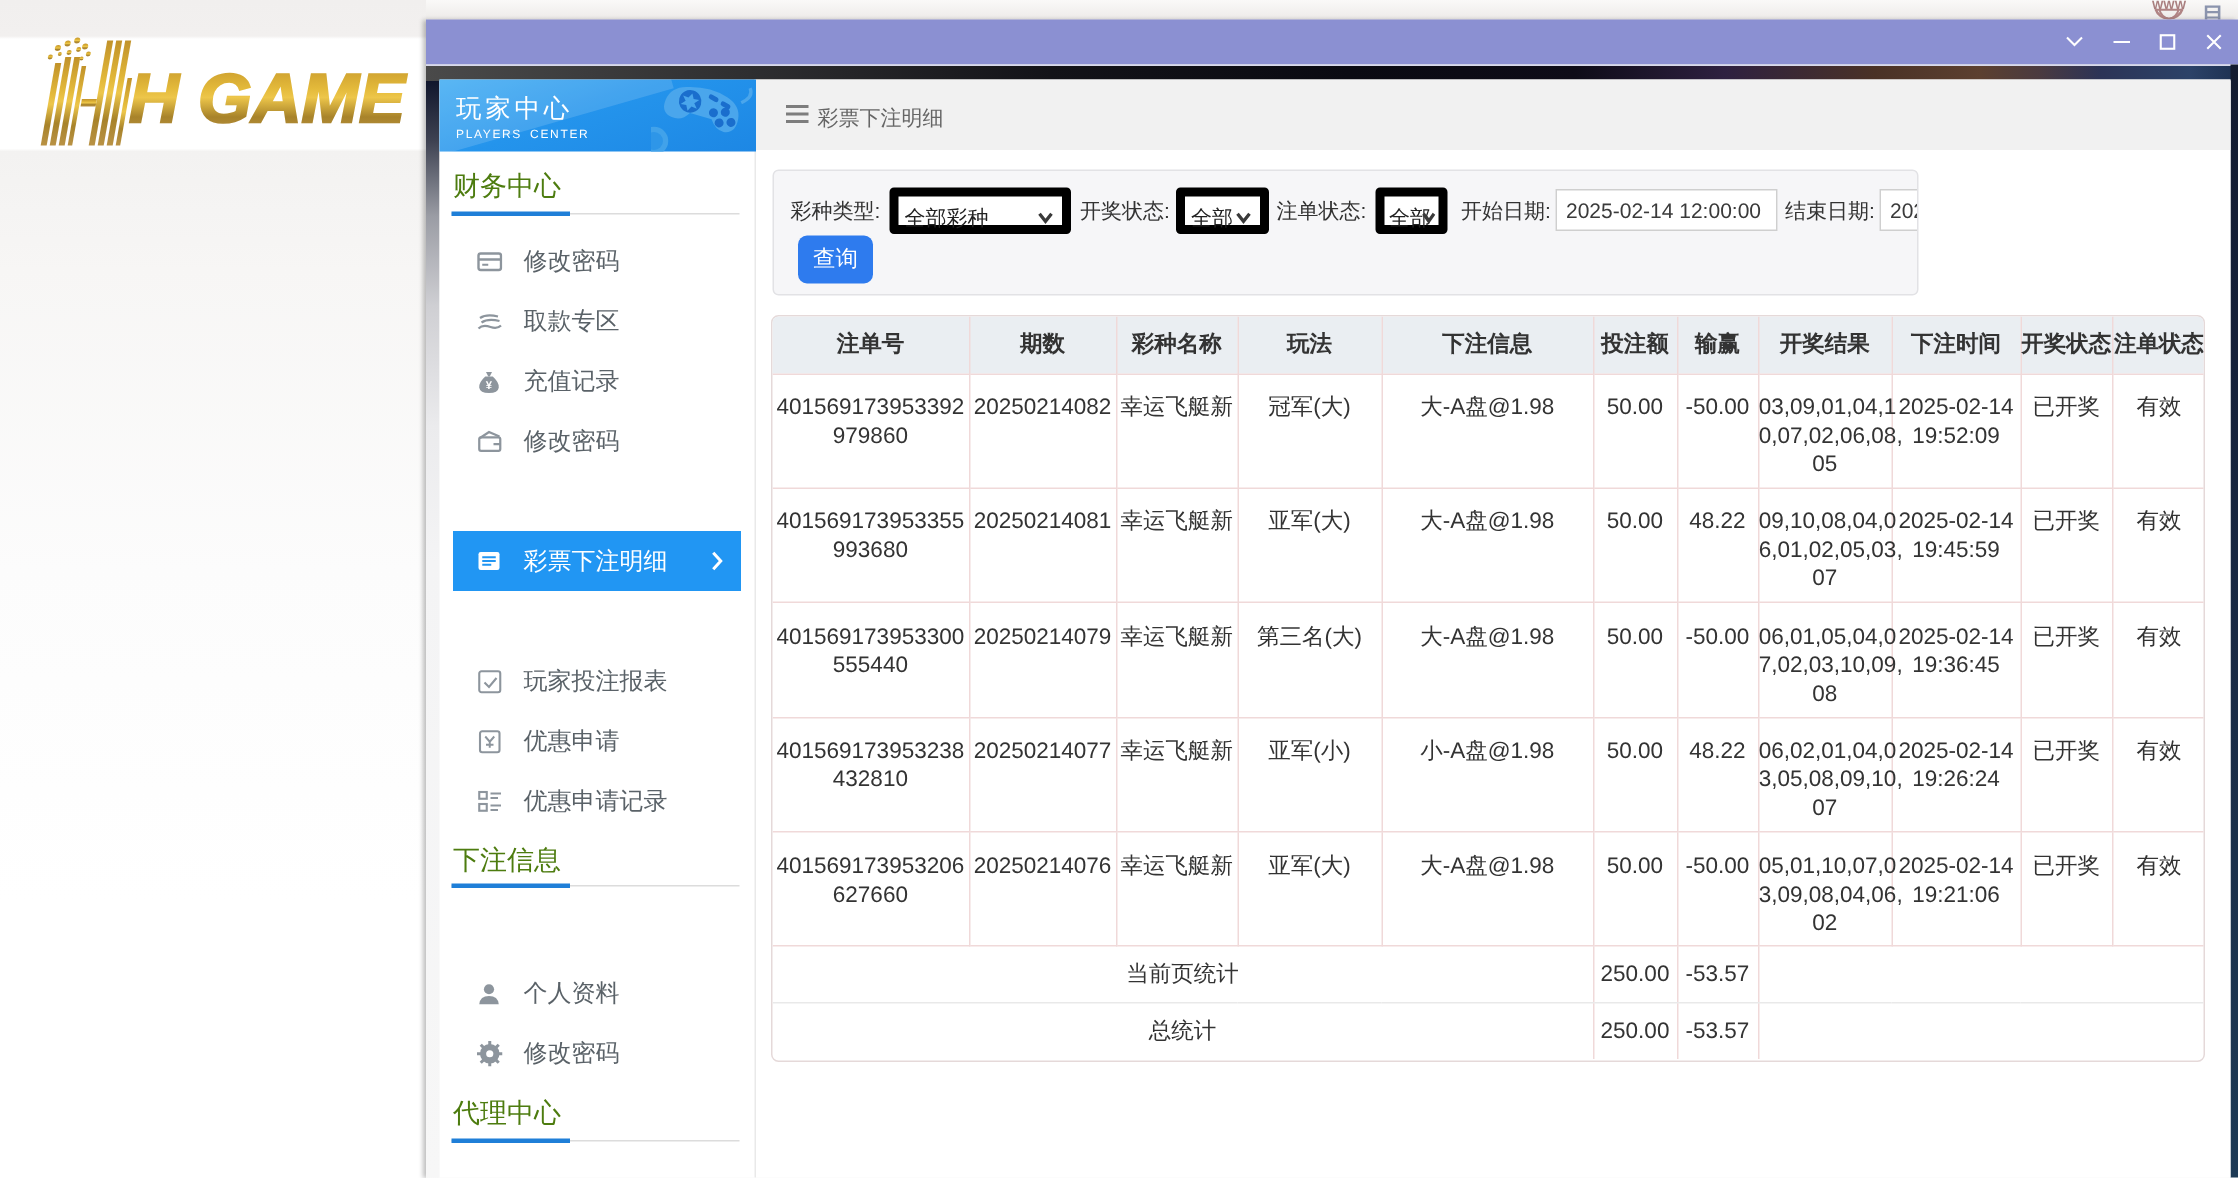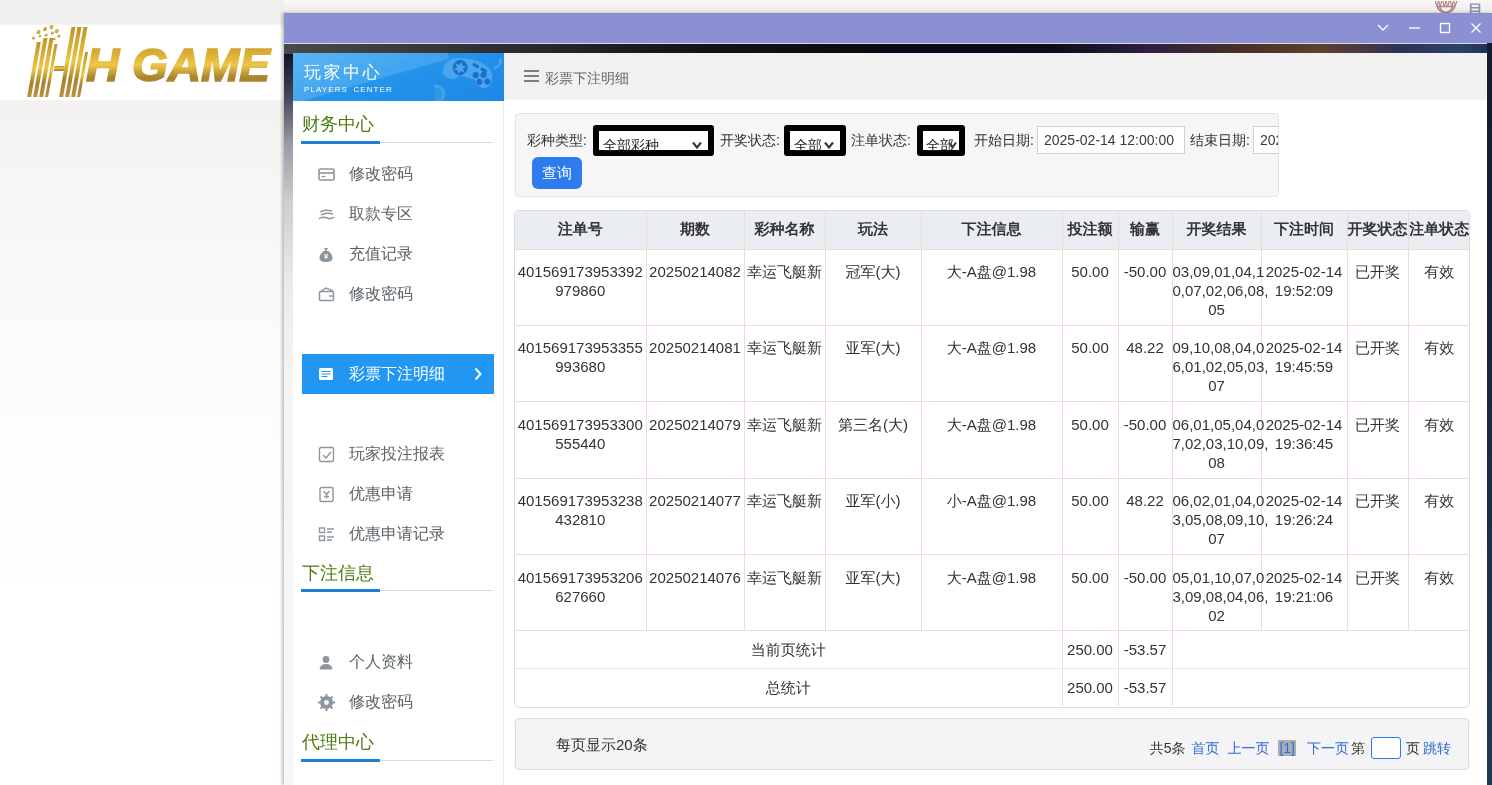--- a/index.html
+++ b/index.html
@@ -375,18 +375,14 @@
             </tr>
         <tr class="st">
               <td colspan="5" style="border-right:1px solid #f0d9d9;border-bottom:none">总统计</td>
               <td style="border-bottom:none">250.00</td>
               <td style="border-bottom:none">-53.57</td>
               <td colspan="4" style="border-right:none;border-bottom:none"></td>
             </tr>
       </tbody>
         </table>
     </div>
-    <div class="abs" id="pager">
-      <span class="lft">每页显示20条</span>
-      <span class="rgt"><span>共5条</span><a style="margin-left:6px">首页</a><a style="margin-left:8px">上一页</a><span class="cur" style="margin-left:9px">[1]</span><a style="margin-left:11px">下一页</a><span style="margin-left:2px">第</span><span class="jmp" style="margin-left:6px"></span><span style="margin-left:5px">页</span><a style="margin-left:3px">跳转</a></span>
-    </div>
   </div>
 </div>
 
 </body></html>

